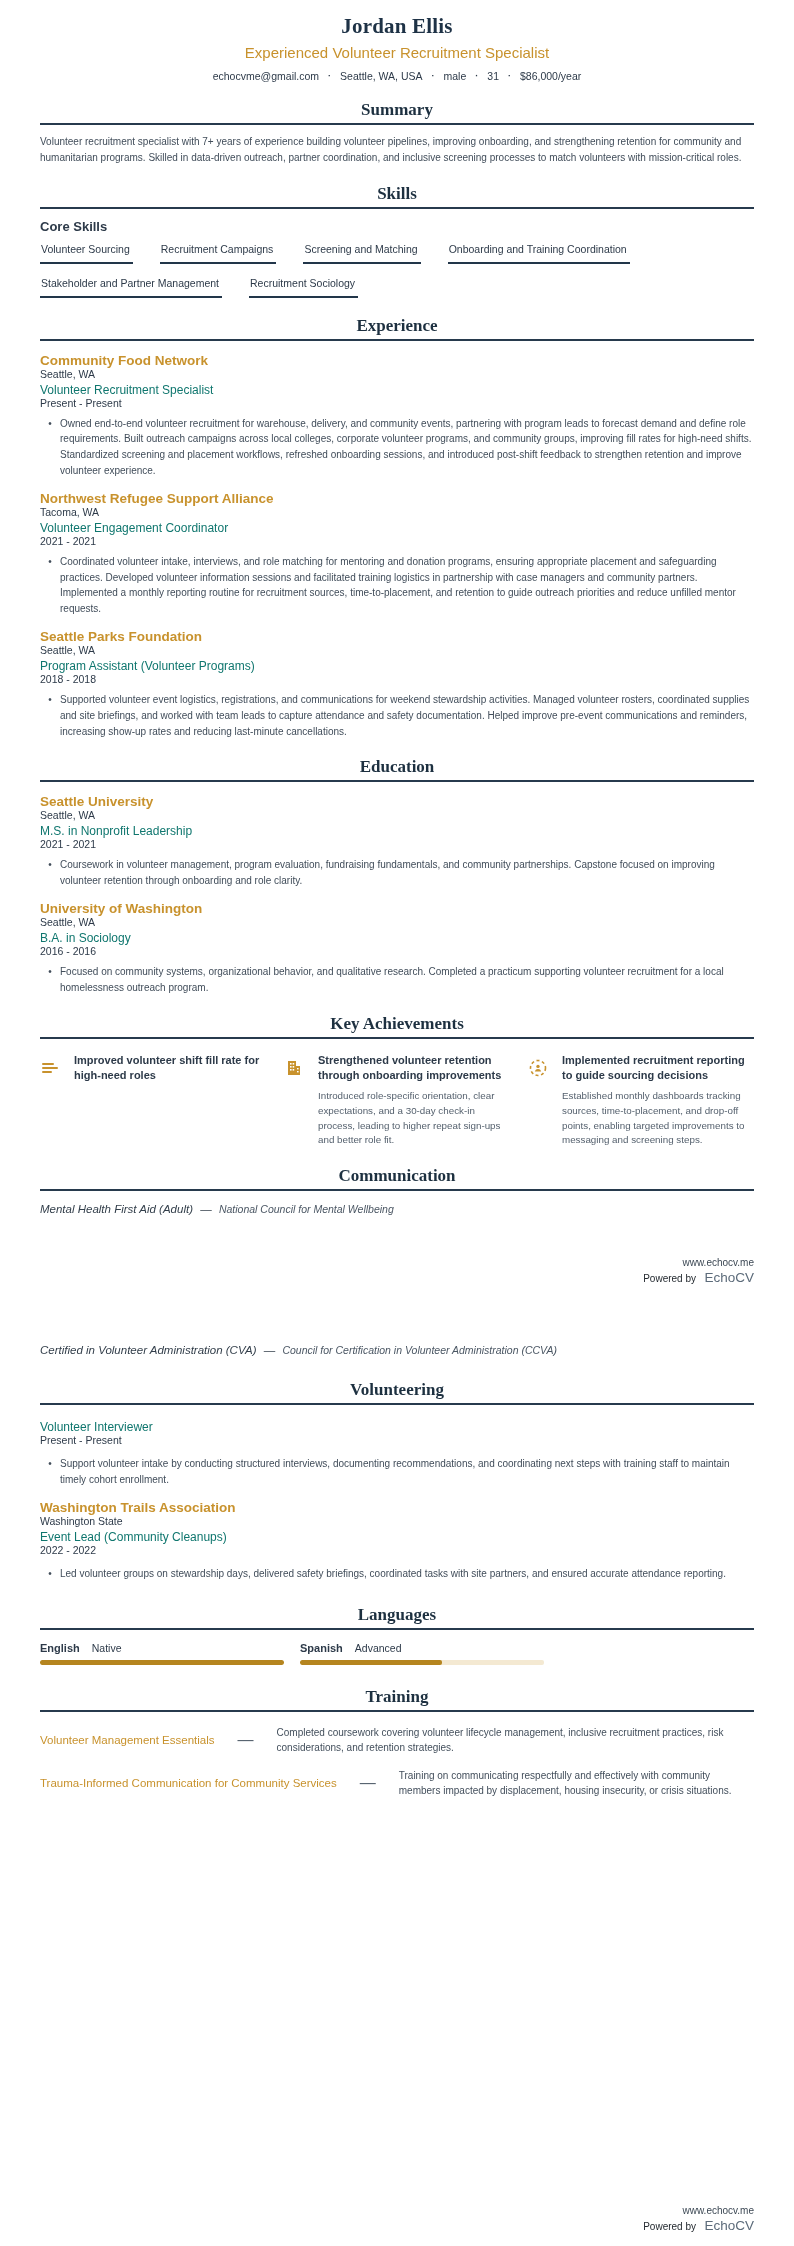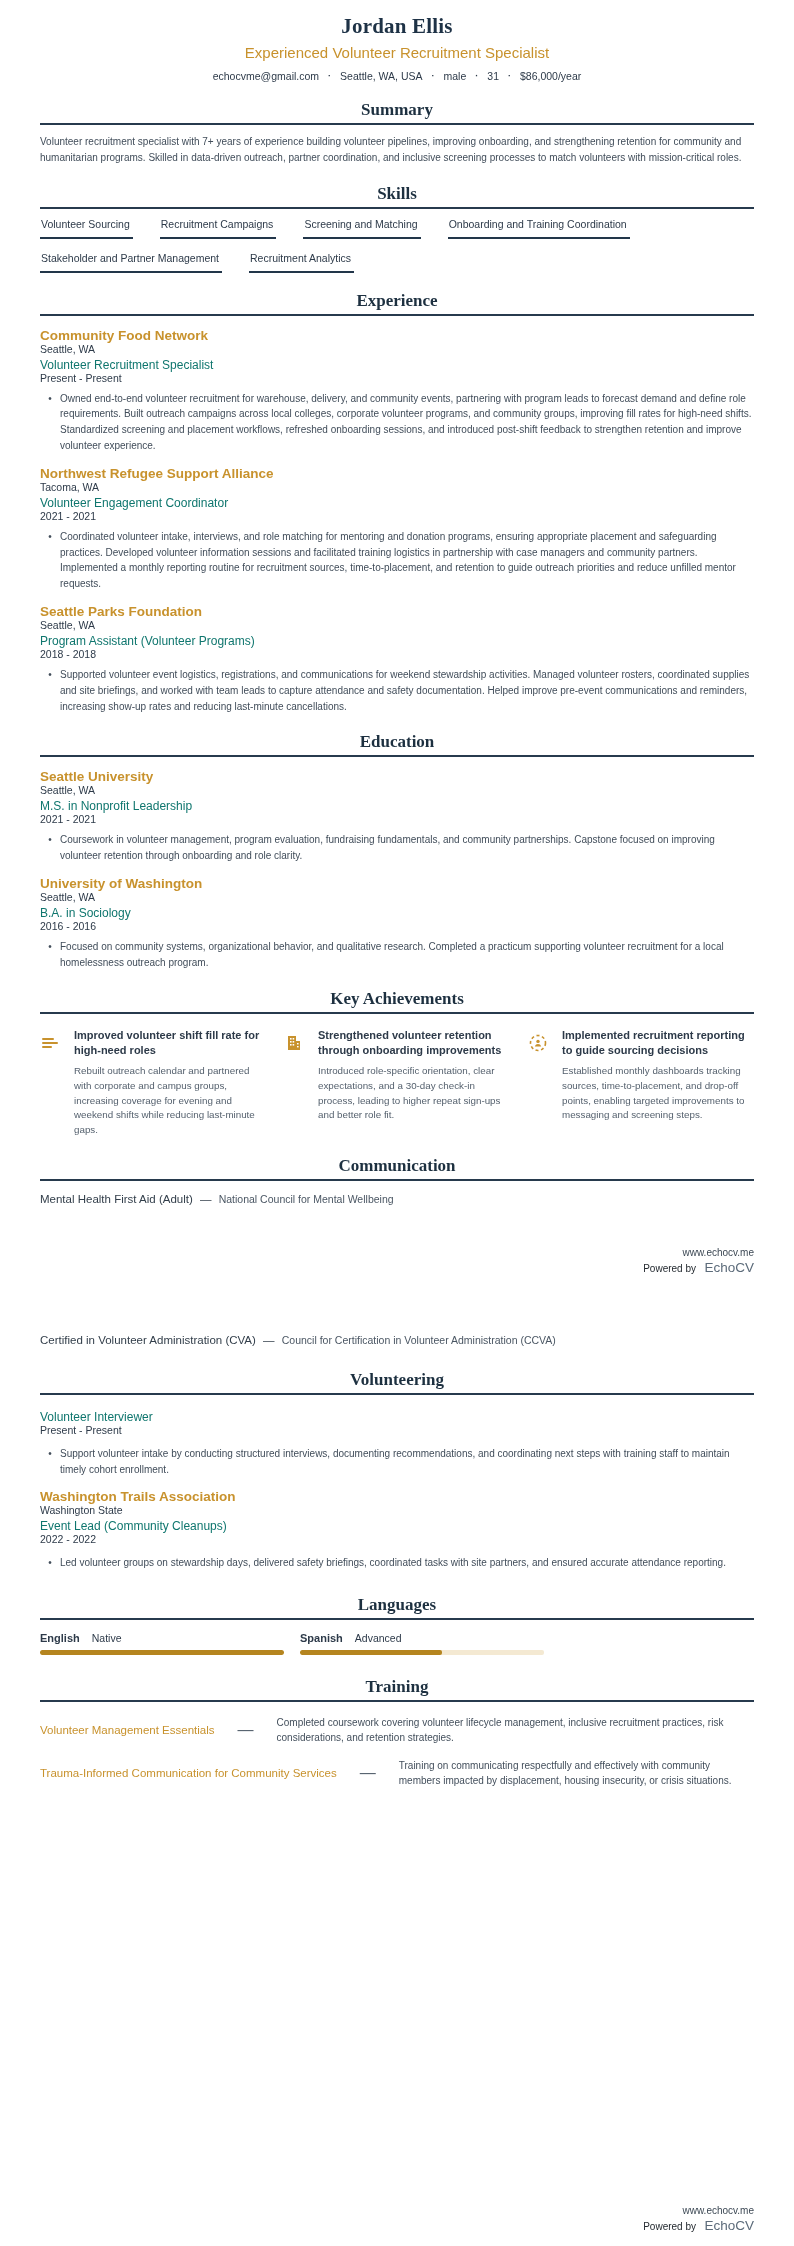--- a/index.html
+++ b/index.html
@@ -40,21 +40,21 @@
 
   
   .ach-grid { margin-top:14px; display:grid; grid-template-columns:1fr 1fr 1fr; column-gap:18px; }
   .ach-top { display:flex; align-items:center; }
   .ach-ic { flex:0 0 34px; display:flex; justify-content:flex-start; }
   .ach-title { font-size:11px; font-weight:700; color:#2d3a49; line-height:1.4; }
   .ach-desc { margin-left:34px; margin-top:6px; font-size:9.8px; color:#55616e; line-height:1.5; }
   .gold-ic { color:#c8922d; }
 
   
-  .cert-line { margin-top:12px; font-size:11.5px; color:#323e4a; }
+  .cert-line { margin-top:12px; font-size:11.5px; color:#323e4a;font-style:italic; }
   .cert-line .issuer { font-size:10.5px; color:#4a5663; }
   .cert-line .dash { color:#323e4a; margin:0 4px; }
   .cert-line-2 { margin-top:58px; }
 
   
   .pfooter { display:flex; justify-content:space-between; align-items:flex-end;flex-direction:column; }
   .pfooter-1 { margin-top:42px; }
   .pfooter-2 { position:absolute; left:40px; right:40px; bottom:12px; }
   .site { font-size:10px; color:#3c4854; }
   .powered { font-size:10px; color:#23292f; }
@@ -98,27 +98,28 @@
 
   <div class="sec">
     <div class="sec-head">Summary</div>
     <div class="sec-rule"></div>
     <p class="body-text summary-p">Volunteer recruitment specialist with 7+ years of experience building volunteer pipelines, improving onboarding, and strengthening retention for community and humanitarian programs. Skilled in data-driven outreach, partner coordination, and inclusive screening processes to match volunteers with mission-critical roles.</p>
   </div>
 
   <div class="sec">
     <div class="sec-head">Skills</div>
     <div class="sec-rule"></div>
+    <div class="skill-group">Core Skills</div>
     <div class="chips">
       <span class="chip">Volunteer Sourcing</span>
       <span class="chip">Recruitment Campaigns</span>
       <span class="chip">Screening and Matching</span>
       <span class="chip">Onboarding and Training Coordination</span>
       <span class="chip">Stakeholder and Partner Management</span>
-      <span class="chip">Recruitment Analytics</span>
+      <span class="chip">Recruitment Sociology</span>
     </div>
   </div>
 
   <div class="sec">
     <div class="sec-head">Experience</div>
     <div class="sec-rule"></div>
 
     <div class="entry">
       <div class="erow">
         <span class="org">Community Food Network</span>
@@ -211,21 +212,20 @@
             <svg width="20" height="20" viewBox="0 0 20 20">
                 <g stroke="#c8922d" stroke-width="2" stroke-linecap="round">
                   <line x1="3" y1="6" x2="13" y2="6"></line>
                   <line x1="3" y1="10" x2="17" y2="10"></line>
                   <line x1="3" y1="14" x2="11" y2="14"></line>
                 </g>
               </svg>
           </span>
           <span class="ach-title">Improved volunteer shift fill rate for high-need roles</span>
         </div>
-        <div class="ach-desc">Rebuilt outreach calendar and partnered with corporate and campus groups, increasing coverage for evening and weekend shifts while reducing last-minute gaps.</div>
       </div>
 
       <div class="ach-card">
         <div class="ach-top">
           <span class="ach-ic gold-ic">
             <svg width="20" height="20" viewBox="0 0 20 20">
                 <rect x="4" y="3" width="8" height="14" fill="#c8922d"></rect>
                 <rect x="12" y="8" width="4" height="9" fill="#c8922d"></rect>
                 <g fill="#ffffff">
                   <rect x="6" y="5" width="1.6" height="1.6"></rect>

